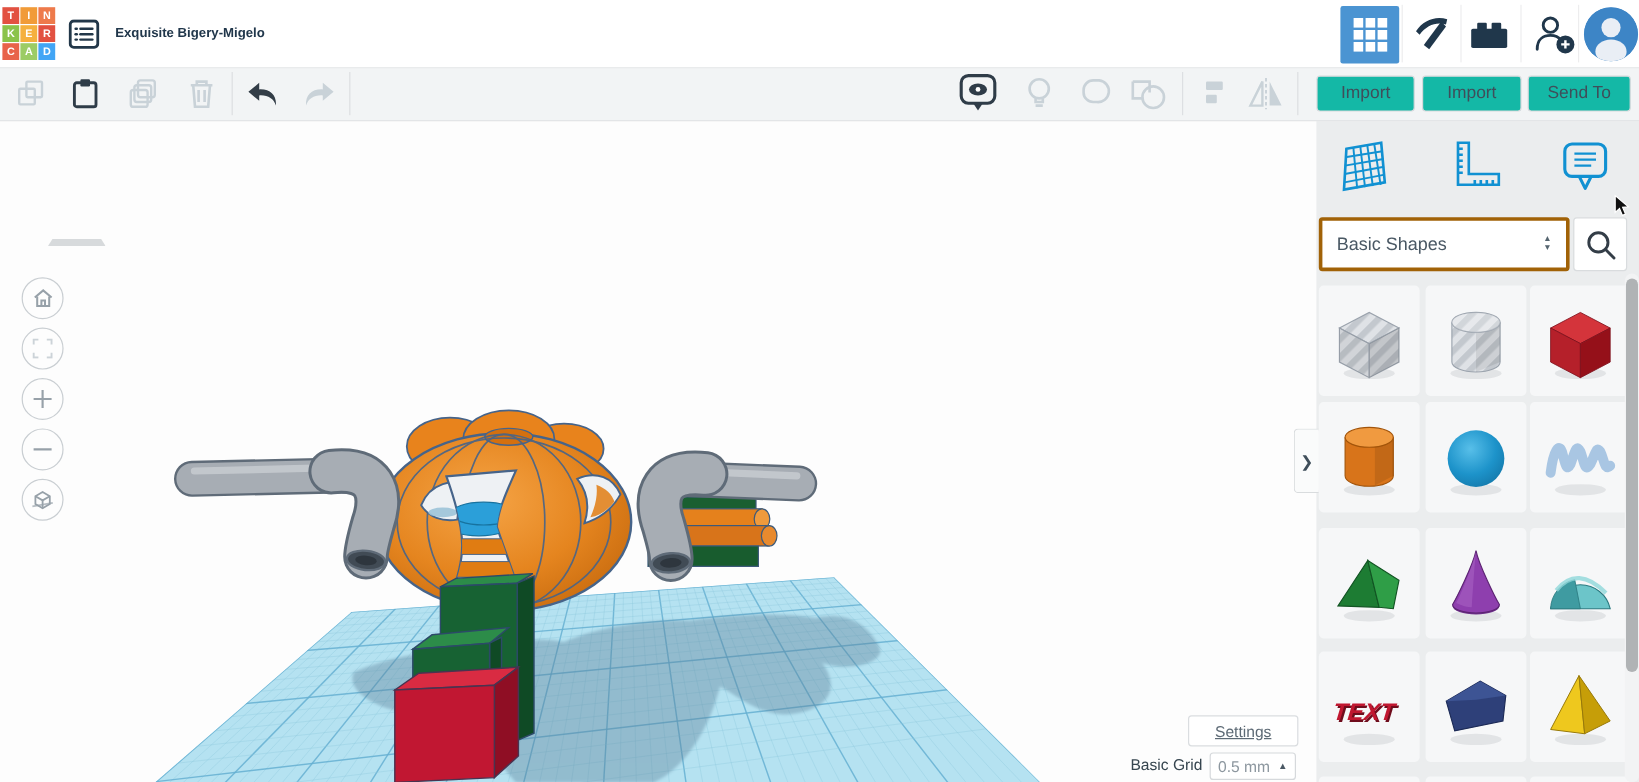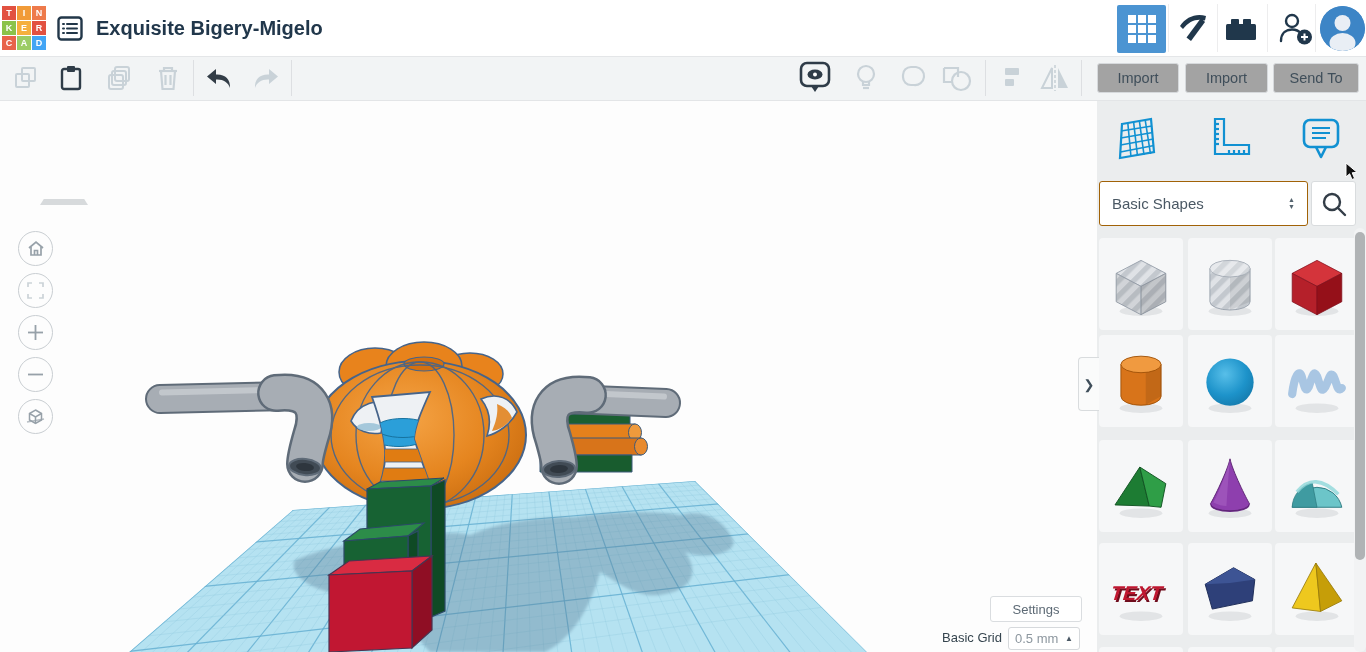--- a/index.html
+++ b/index.html
@@ -8,62 +8,62 @@
        -webkit-font-smoothing:antialiased;}
   
   .topbar{position:absolute;left:0;top:0;width:1366px;height:56px;background:#fff;
           border-bottom:1px solid #e4e6e8;z-index:30;}
   .logo{position:absolute;left:2px;top:6px;width:44px;height:44px;display:grid;
         grid-template-columns:repeat(3,1fr);grid-template-rows:repeat(3,1fr);gap:1px;}
   .logo span{display:flex;align-items:center;justify-content:center;color:#fff;
         font-size:9px;font-weight:bold;}
   .listicon{position:absolute;left:57px;top:16px;width:26px;height:25px;}
   .doc-title{position:absolute;left:96px;top:0;height:56px;line-height:56px;
-        font-size:20px;font-weight:bold;color:#21374b;}
+        font-size:11px;font-weight:bold;color:#21374b;}
   .tb-sep{position:absolute;top:4px;width:1px;height:48px;background:#ededee;}
   .blue-tile{position:absolute;left:1117px;top:5px;width:49px;height:48px;background:#4b94d2;
         border-radius:2px;display:flex;align-items:center;justify-content:center;}
   .hdr-ic{position:absolute;top:13px;}
   .avatar{position:absolute;left:1320px;top:6px;width:45px;height:45px;border-radius:50%;
         background:#3d85c6;overflow:hidden;}
   
   .toolbar{position:absolute;left:0;top:56px;width:1366px;height:44px;background:#f2f4f5;
         border-bottom:1px solid #e3e5e7;z-index:25;}
   .ticon{position:absolute;top:6px;width:32px;height:32px;display:flex;align-items:center;
         justify-content:center;cursor:pointer;}
   .tsep{position:absolute;top:4px;width:1px;height:36px;background:#dddfe2;}
-  .tb-btn{position:absolute;top:7px;height:28px;background:#a3a3a3;border:1px solid #d6d9dc;
+  .tb-btn{position:absolute;top:7px;height:28px;background:#14b8a6;border:1px solid #d6d9dc;
         border-radius:3px;font-size:14.5px;color:#3f4e5a;display:flex;align-items:center;
         justify-content:center;cursor:pointer;}
   
   .viewcube{position:absolute;left:34px;top:139px;width:60px;height:59px;background:#f4f5f5;
         border:1px solid #d2d5d7;display:flex;align-items:center;justify-content:center;
         font-size:12px;font-weight:bold;letter-spacing:.5px;color:#9aa4ac;z-index:10;cursor:pointer;}
   .viewcube-shadow{position:absolute;left:40px;top:199px;width:48px;height:6px;background:#d7dadc;
         clip-path:polygon(8% 0,92% 0,100% 100%,0 100%);z-index:9;}
   .vbtn{position:absolute;left:18px;width:33px;height:33px;border:1.5px solid #c9ced2;
         border-radius:50%;display:flex;align-items:center;justify-content:center;z-index:10;
         cursor:pointer;background:transparent;}
   .settings-btn{position:absolute;left:990px;top:596px;width:90px;height:24px;background:#fff;
         border:1px solid #dadde0;border-radius:3px;font-size:13px;color:#5d6a75;display:flex;
-        align-items:center;justify-content:center;z-index:10;cursor:pointer;}
+        align-items:center;justify-content:center;z-index:10;cursor:pointer;text-decoration:underline;}
   .snapgrid-label{position:absolute;left:905px;top:630px;width:97px;text-align:right;
         font-size:13px;color:#36454f;z-index:10;}
   .snapgrid-dd{position:absolute;left:1008px;top:627px;width:72px;height:23px;background:#fff;
         border:1px solid #d6d9dc;border-radius:3px;display:flex;align-items:center;z-index:10;
         font-size:13px;color:#8d979f;padding:0 6px;box-sizing:border-box;cursor:pointer;}
   .snapgrid-dd .arrow{margin-left:auto;font-size:8px;color:#4a5864;}
   .collapse-handle{position:absolute;left:1078px;top:357px;width:20px;height:52px;background:#fafbfb;
         border:1px solid #d9dcde;border-right:none;border-radius:4px 0 0 4px;display:flex;
         align-items:center;justify-content:center;font-size:13px;color:#3f4e5a;z-index:22;cursor:pointer;}
   
   .panel{position:absolute;left:1097px;top:100px;width:269px;height:552px;background:#ebedee;z-index:20;}
   .panel-ic{position:absolute;cursor:pointer;}
   .dropdown{position:absolute;left:2px;top:81px;width:209px;height:45px;background:#fff;
-        border:1px solid #a16207;border-radius:3px;box-sizing:border-box;display:flex;
+        border:3px solid #a16207;border-radius:3px;box-sizing:border-box;display:flex;
         align-items:center;padding:0 12px;font-size:15px;color:#4a5864;cursor:pointer;}
   .dd-arrows{margin-left:auto;display:flex;flex-direction:column;gap:1px;font-size:7px;
         color:#55646f;line-height:6px;}
   .search-tile{position:absolute;left:214px;top:81px;width:45px;height:45px;background:#fff;
         border:1px solid #d9dcde;border-radius:3px;box-sizing:border-box;display:flex;
         align-items:center;justify-content:center;cursor:pointer;}
   .tile{position:absolute;width:84px;height:92px;background:#f6f7f8;border-radius:4px;
         display:flex;align-items:center;justify-content:center;cursor:pointer;}
   .scrollbar{position:absolute;left:257px;top:128px;width:12px;height:424px;background:#f2f3f4;
         border-radius:6px;}

